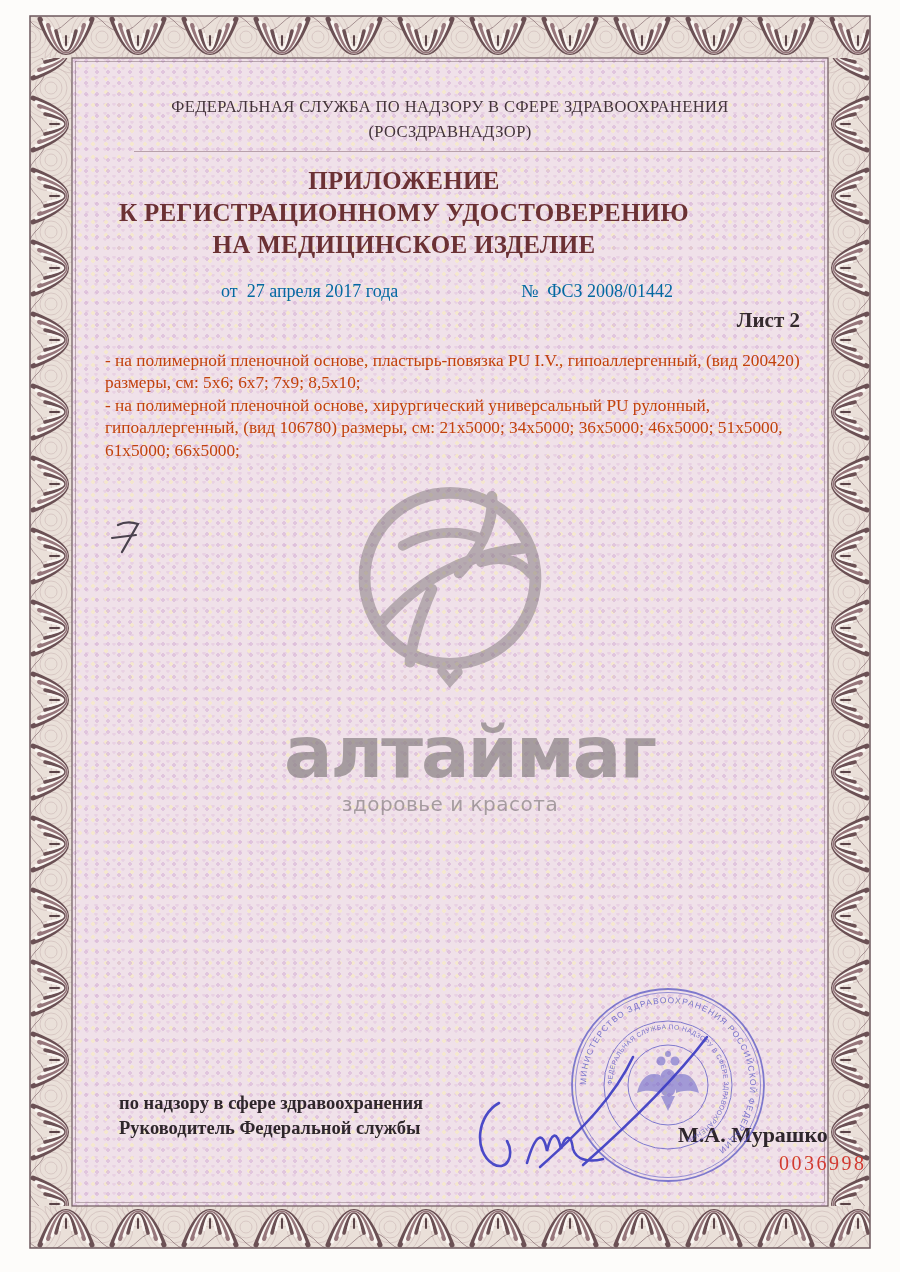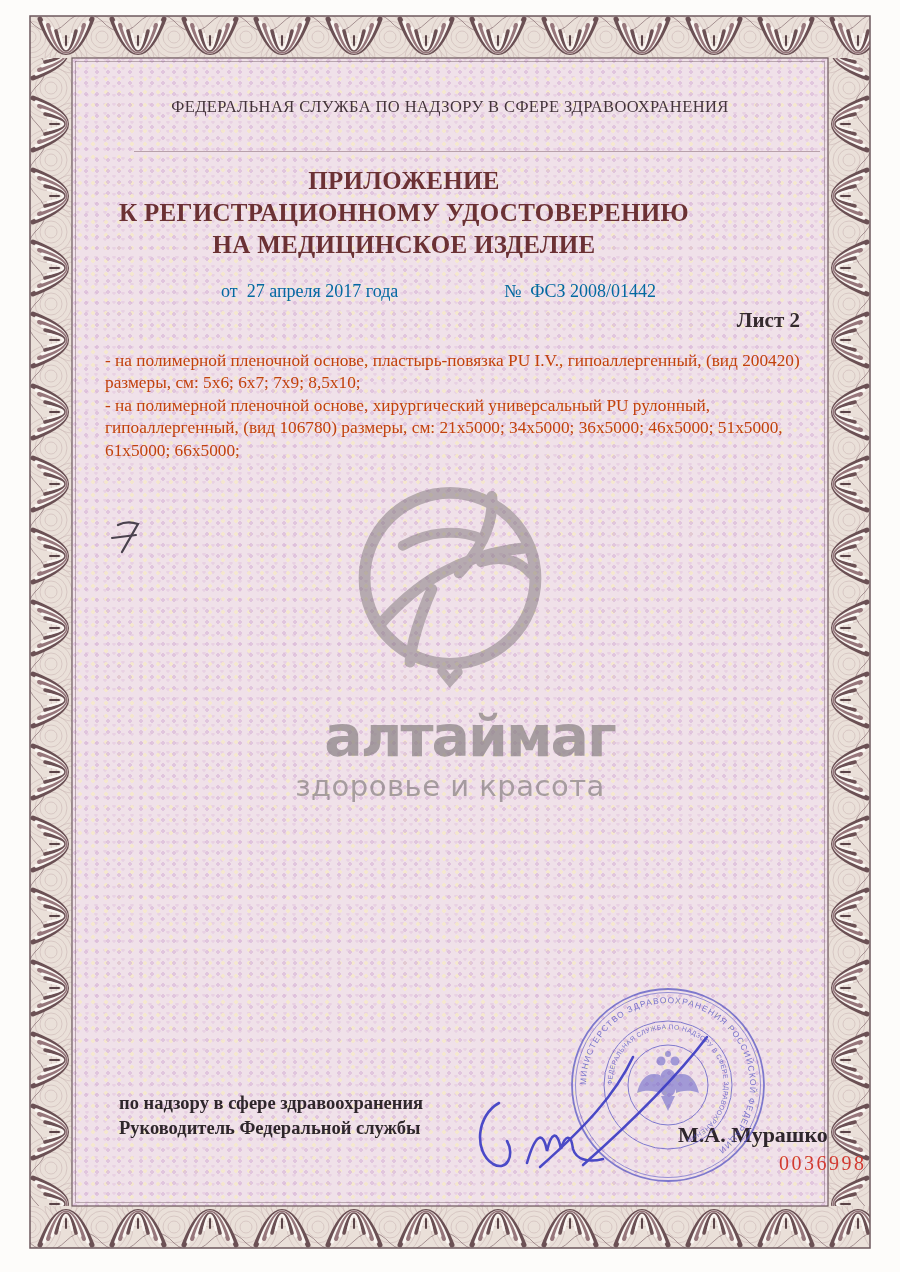--- a/index.html
+++ b/index.html
@@ -17,31 +17,31 @@
   .content{position:absolute;left:0;top:0;width:900px;height:1272px;z-index:4;}
   .header{position:absolute;left:74px;top:94px;width:752px;text-align:center;
     font-size:16.5px;line-height:25px;color:#43333a;letter-spacing:.4px;}
   .rule{position:absolute;left:134px;top:151px;width:686px;height:0;
     border-top:1px solid rgba(128,98,108,.5);}
   .title{position:absolute;left:74px;top:165px;width:660px;text-align:center;
     font-weight:bold;font-size:25px;line-height:32px;color:#6b3134;letter-spacing:.3px;}
   .meta-date,.meta-number{position:absolute;top:281px;font-weight:normal;font-size:18px;
     color:#0369a1;white-space:pre;}
   .meta-date{left:221px;}
-  .meta-number{left:504px;}
+  .meta-number{left:521px;}
   .sheet{position:absolute;top:308px;right:100px;font-weight:bold;font-size:21px;color:#352a2e;white-space:pre;}
   .body-text{position:absolute;left:105px;top:350px;width:697px;font-size:17.3px;
     line-height:22.4px;color:#c2410c;}
   .body-text p{margin:0;}
   .watermark{position:absolute;left:72px;top:478px;width:756px;text-align:center;z-index:2;
     pointer-events:none;}
   .wm-logo{display:block;margin:0 auto;opacity:.5;}
   .wm-brand{font-family:"DejaVu Sans","Liberation Sans",sans-serif;font-weight:bold;
-    font-size:57px;line-height:1;color:#8a8285;opacity:.72;letter-spacing:-2px;margin-top:2px;padding-left:39px;}
-  .wm-tagline{font-family:"DejaVu Sans","Liberation Sans",sans-serif;font-size:29px;
+    font-size:72px;line-height:1;color:#8a8285;opacity:.72;letter-spacing:-2px;margin-top:10px;padding-left:39px;}
+  .wm-tagline{font-family:"DejaVu Sans","Liberation Sans",sans-serif;font-size:20px;
     color:#8a8285;opacity:.72;letter-spacing:.5px;margin-top:4px;}
   .sign-role{position:absolute;left:119px;top:1091px;font-weight:bold;font-size:18.5px;
     line-height:25px;color:#2e262b;}
   .sign-name{position:absolute;left:678px;top:1122px;font-weight:bold;font-size:22px;color:#2e262b;}
   .serial{position:absolute;left:735px;top:1152px;font-size:20px;letter-spacing:2.5px;color:#d23a31;margin-left:44px;}
   .stamp-svg{position:absolute;left:566px;top:983px;z-index:5;opacity:.88;}
   .sig-svg{position:absolute;left:455px;top:1015px;z-index:6;}
   .mark-svg{position:absolute;left:108px;top:516px;z-index:4;}
 </style>
 </head>
@@ -118,20 +118,21 @@
         <path d="M-9,102 L0,113 L9,103" stroke-width="10"></path>
       </g>
     </svg>
     <div class="wm-brand">алтаймаг</div>
     <div class="wm-tagline">здоровье и красота</div>
   </div>
 
   <div class="content">
     <div class="header">
       <div>ФЕДЕРАЛЬНАЯ СЛУЖБА ПО НАДЗОРУ В СФЕРЕ ЗДРАВООХРАНЕНИЯ</div>
+      <div>(РОСЗДРАВНАДЗОР)</div>
     </div>
 
     <div class="rule"></div>
 
     <div class="title">
       <div>ПРИЛОЖЕНИЕ</div>
       <div>К РЕГИСТРАЦИОННОМУ УДОСТОВЕРЕНИЮ</div>
       <div>НА МЕДИЦИНСКОЕ ИЗДЕЛИЕ</div>
     </div>
 

